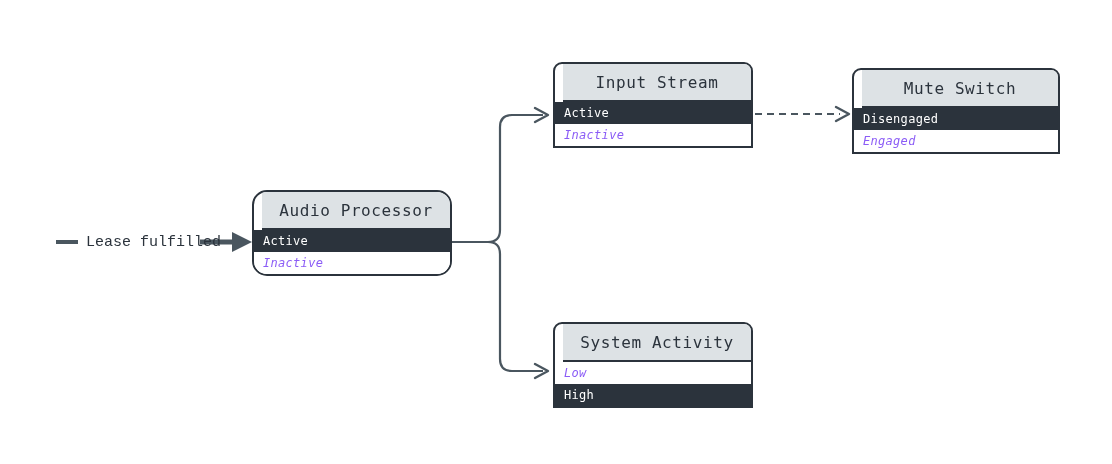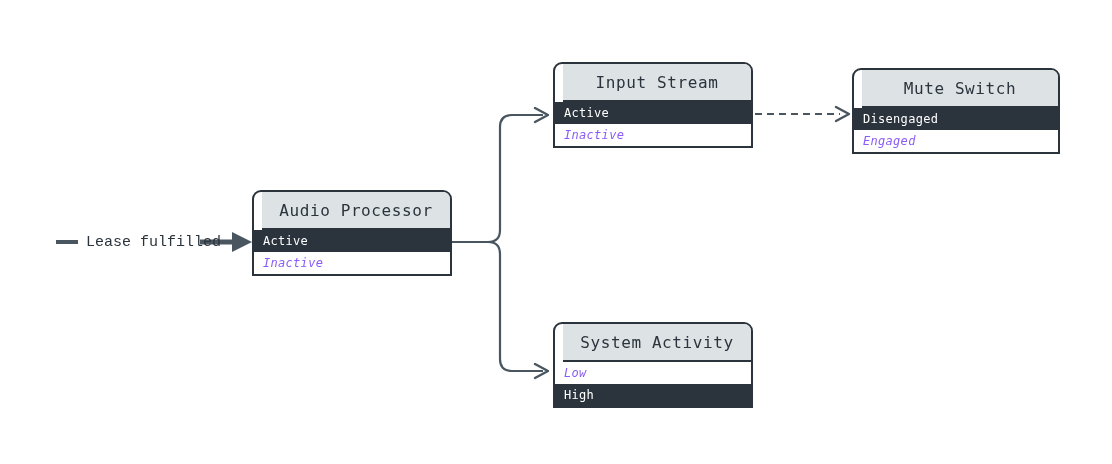--- a/index.html
+++ b/index.html
@@ -97,21 +97,21 @@
 
     <path d="M 451,242 L 488,242 Q 500,242 500,254 L 500,359 Q 500,371 512,371 L 543,371" fill="none" stroke="#4a565f" stroke-width="2.2"></path>
     <polyline points="535,364 548,371 535,378" fill="none" stroke="#4a565f" stroke-width="2.4" stroke-linecap="round" stroke-linejoin="round"></polyline>
 
     <line x1="755" y1="114" x2="840" y2="114" stroke="#4a565f" stroke-width="2.2" stroke-dasharray="7 5"></line>
     <polyline points="836,107 849,114 836,121" fill="none" stroke="#4a565f" stroke-width="2.4" stroke-linecap="round" stroke-linejoin="round"></polyline>
   </svg>
 
   <div class="entry-label" style="left:86px; top:234px;">Lease fulfilled</div>
 
-  <div class="state-box" style="left:252px; top:190px; width:200px;">
+  <div class="state-box" style="left:252px; top:190px; width:200px;border-radius:15px;">
     <div class="box-header">Audio Processor</div>
     <div class="box-row active">Active</div>
     <div class="box-row inactive">Inactive</div>
   </div>
 
   <div class="state-box" style="left:553px; top:62px; width:200px;">
     <div class="box-header">Input Stream</div>
     <div class="box-row active">Active</div>
     <div class="box-row inactive">Inactive</div>
   </div>

